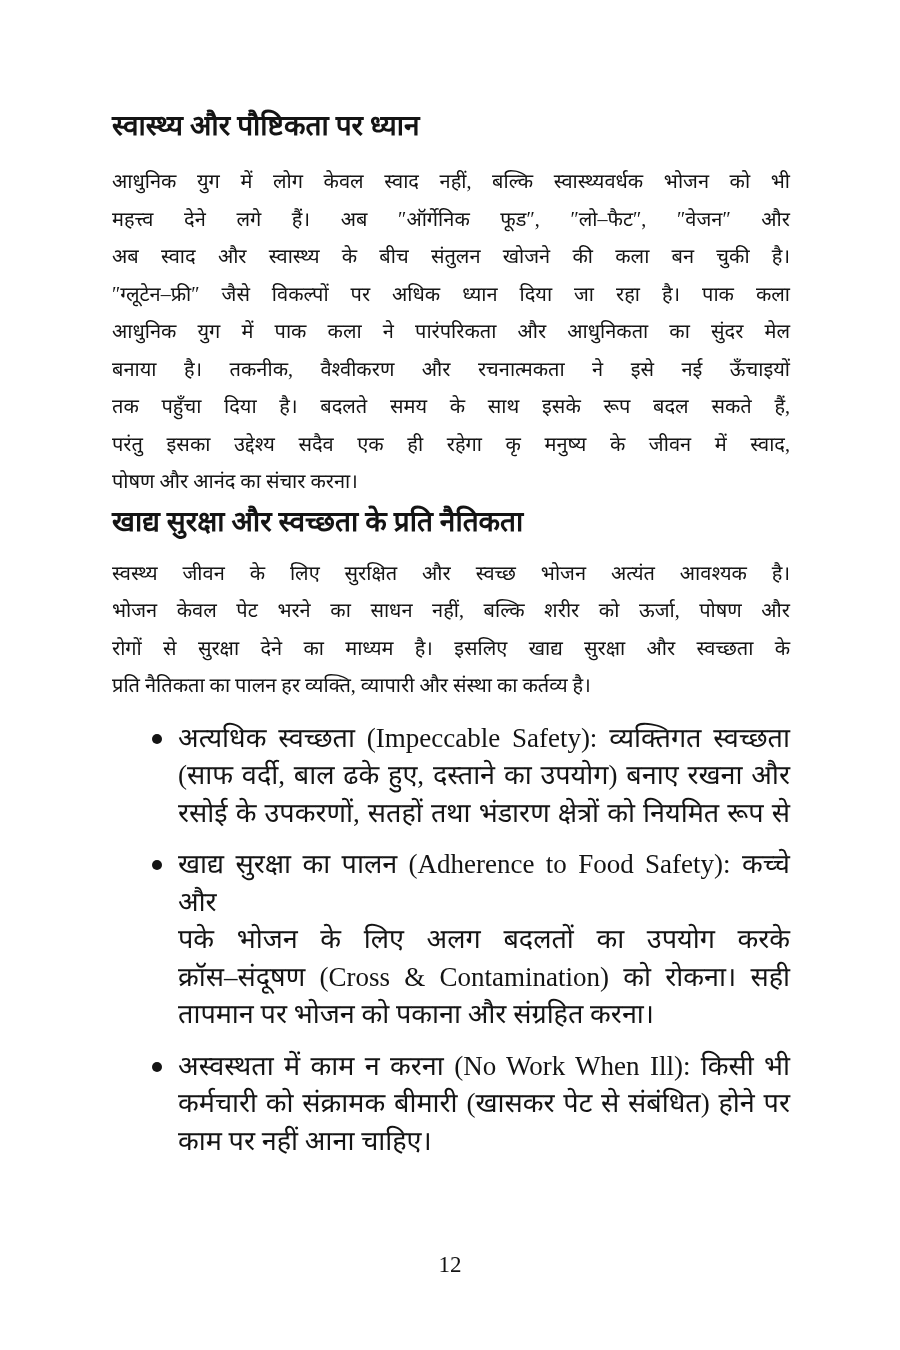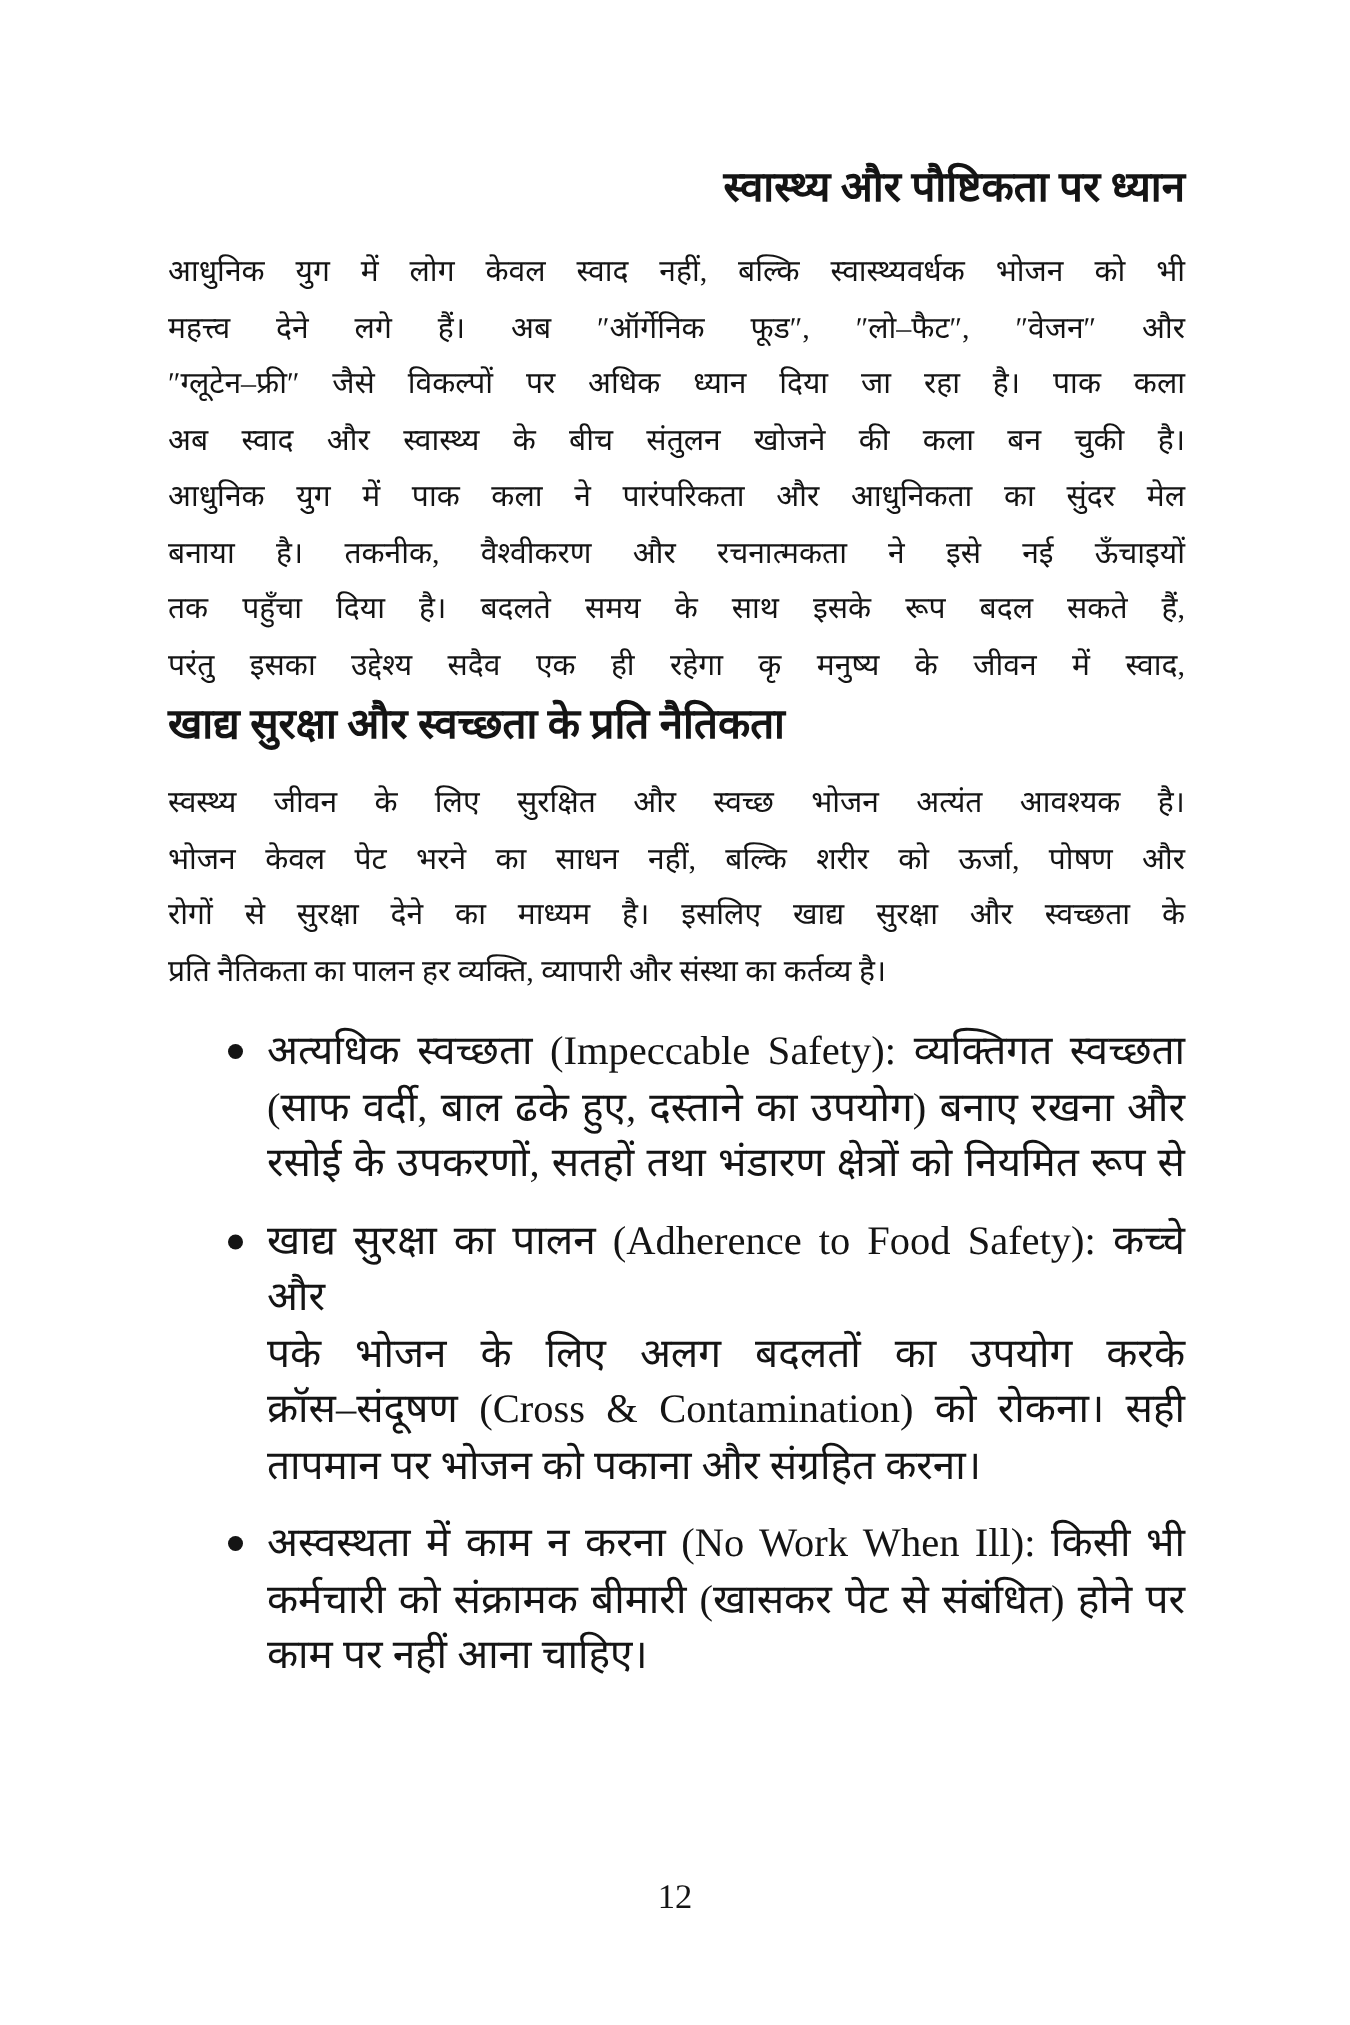--- a/index.html
+++ b/index.html
@@ -21,21 +21,21 @@
     left: 112px; top: 106px;
     width: 678px;
   }
   .heading {
     font-size: 28px;
     font-weight: bold;
     line-height: 40px;
     margin: 0;
     text-align: left;
   }
-  .h1 { margin-bottom: 17px; text-align: right; }
+  .h1 { margin-bottom: 17px; }
   .h2 { margin-top: 1px; margin-bottom: 13px; }
   .para { font-size: 20px; line-height: 37.5px; }
   .line { min-height: 37.5px; }
   .jl {
     text-align: justify;
     text-align-last: justify;
     text-justify: inter-word;
   }
   .ll { text-align: left; }
   .bullets { margin-top: 15px; }
@@ -68,26 +68,27 @@
 <body>
 
 <div class="page">
   <div class="content">
 
     <h2 class="heading h1">स्वास्थ्य और पौष्टिकता पर ध्यान</h2>
 
     <div class="para">
       <div class="line jl">आधुनिक युग में लोग केवल स्वाद नहीं, बल्कि स्वास्थ्यवर्धक भोजन को भी</div>
       <div class="line jl">महत्त्व देने लगे हैं। अब ″ऑर्गेनिक फूड″, ″लो–फैट″, ″वेजन″ और</div>
+      <div class="line jl">अब स्वाद और स्वास्थ्य के बीच संतुलन खोजने की कला बन चुकी है।</div>
       <div class="line jl">″ग्लूटेन–फ्री″ जैसे विकल्पों पर अधिक ध्यान दिया जा रहा है। पाक कला</div>
-      <div class="line jl">अब स्वाद और स्वास्थ्य के बीच संतुलन खोजने की कला बन चुकी है।</div>
       <div class="line jl">आधुनिक युग में पाक कला ने पारंपरिकता और आधुनिकता का सुंदर मेल</div>
       <div class="line jl">बनाया है। तकनीक, वैश्वीकरण और रचनात्मकता ने इसे नई ऊँचाइयों</div>
       <div class="line jl">तक पहुँचा दिया है। बदलते समय के साथ इसके रूप बदल सकते हैं,</div>
       <div class="line jl">परंतु इसका उद्देश्य सदैव एक ही रहेगा कृ मनुष्य के जीवन में स्वाद,</div>
+      <div class="line ll">पोषण और आनंद का संचार करना।</div>
     </div>
 
     <h2 class="heading h2">खाद्य सुरक्षा और स्वच्छता के प्रति नैतिकता</h2>
 
     <div class="para">
       <div class="line jl">स्वस्थ्य जीवन के लिए सुरक्षित और स्वच्छ भोजन अत्यंत आवश्यक है।</div>
       <div class="line jl">भोजन केवल पेट भरने का साधन नहीं, बल्कि शरीर को ऊर्जा, पोषण और</div>
       <div class="line jl">रोगों से सुरक्षा देने का माध्यम है। इसलिए खाद्य सुरक्षा और स्वच्छता के</div>
       <div class="line ll">प्रति नैतिकता का पालन हर व्यक्ति, व्यापारी और संस्था का कर्तव्य है।</div>
     </div>

